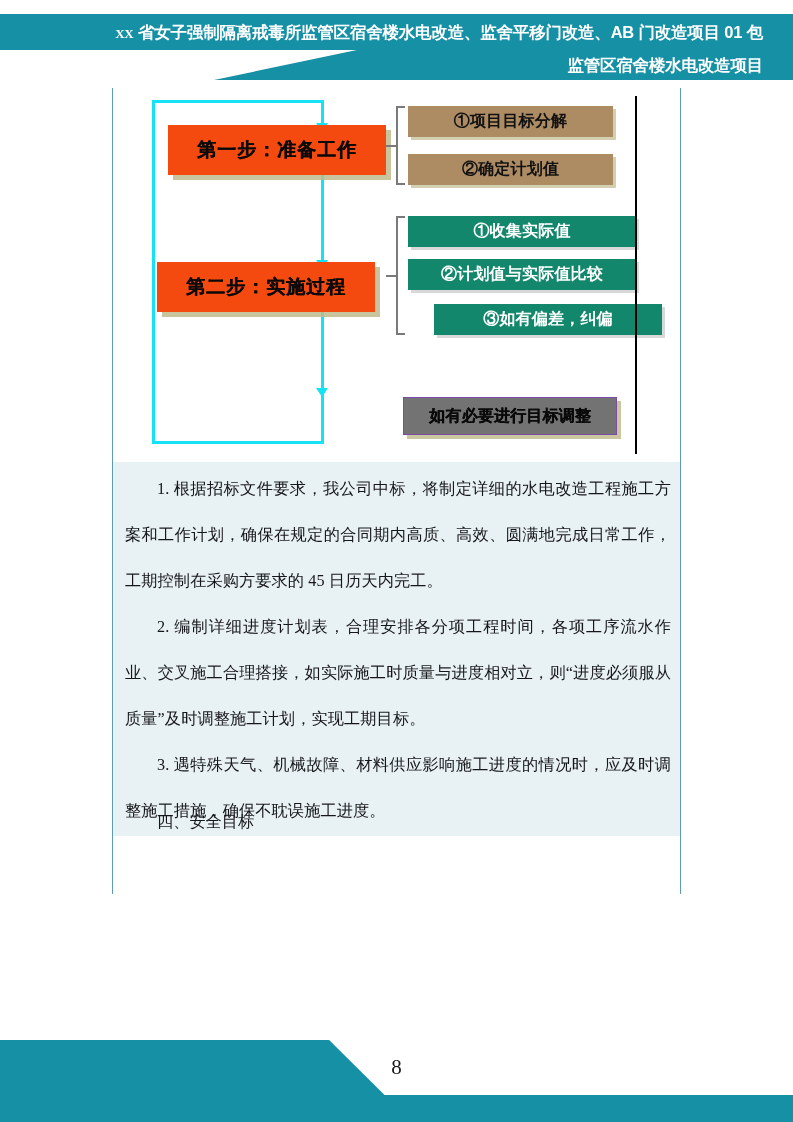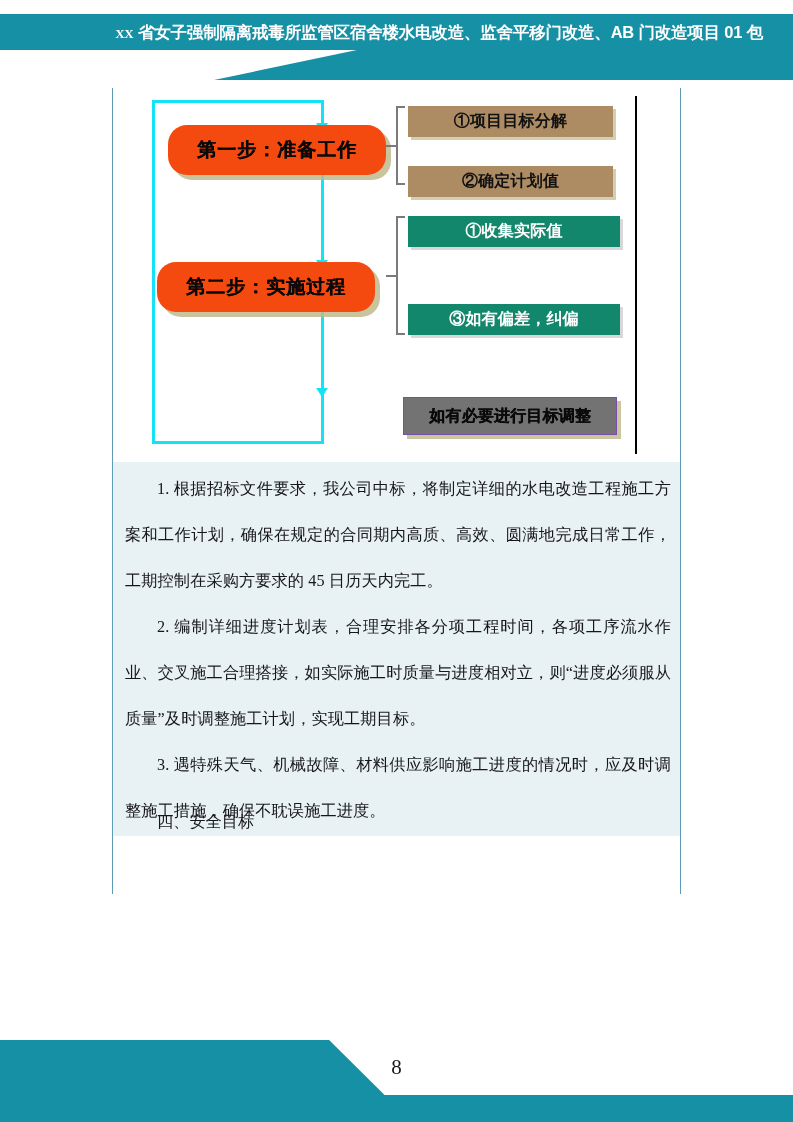--- a/index.html
+++ b/index.html
@@ -141,21 +141,20 @@
     color: #0A0A0A;
     font-family: "Liberation Sans", sans-serif;
     font-weight: bold;
     font-size: 19px;
     display: flex;
     align-items: center;
     justify-content: center;
     letter-spacing: 1px;
     box-shadow: 5px 5px 0 0 rgba(190,186,140,0.85);
     text-shadow: 0.5px 0 0 #000;
-    border-radius: 19px;
   }
   .step-1 { left: 55px;  top: 33px;  width: 218px; height: 50px; }
   .step-2 { left: 44px;  top: 170px; width: 218px; height: 50px; }
   .step-3 { left: 55px;  top: 298px; width: 218px; height: 50px; }
 
   
   .detail-box {
     position: absolute;
     display: flex;
     align-items: center;
@@ -168,33 +167,33 @@
   }
   .d-brown {
     background: #AD8B63;
     color: #111111;
     width: 205px;
     height: 31px;
     left: 295px;
     box-shadow: 3px 3px 0 0 rgba(200,196,158,0.8);
   }
   .d-brown-1 { top: 14px; }
-  .d-brown-2 { top: 74px; }
+  .d-brown-2 { top: 62px; }
 
   .d-green {
     background: #13876C;
     color: #ffffff;
-    width: 212px;
+    width: 228px;
     height: 31px;
     left: 295px;
     box-shadow: 3px 3px 0 0 rgba(200,200,200,0.7);
   }
   .d-green-1 { top: 124px; }
   .d-green-2 { top: 167px; }
-  .d-green-3 { top: 212px; }
+  .d-green-3 { top: 212px; margin-left: 26px; }
 
   .d-blue {
     background: #737373;
     color: #0A0A0A;
     width: 212px;
     height: 36px;
     left: 290px;
     top: 305px;
     border: 1.5px solid #7B4CA8;
     box-shadow: 4px 4px 0 0 rgba(195,192,150,0.9);
@@ -297,20 +296,21 @@
     color: #1a1a1a;
   }
 </style>
 </head>
 <body>
 
 <div class="header">
   <div class="hdr-band-top"></div>
   <div class="hdr-band-bottom"></div>
   <div class="hdr-line1"><span class="xx">XX</span> <span>省女子强制隔离戒毒所监管区宿舍楼水电改造、监舍平移门改造、AB 门改造项目 01 包</span></div>
+  <div class="hdr-line2">监管区宿舍楼水电改造项目</div>
 </div>
 
 <div class="page-frame"></div>
 
 <div class="diagram">
 
   <div class="cyan-loop">
     <div class="cyan-seg cyan-v-left"></div>
     <div class="cyan-seg cyan-h-top"></div>
     <div class="cyan-seg cyan-h-bottom"></div>
@@ -325,20 +325,21 @@
 
   <div class="bracket bracket-1"></div>
   <div class="bracket-stub stub-1"></div>
   <div class="bracket bracket-2"></div>
   <div class="bracket-stub stub-2"></div>
 
   <div class="detail-box d-brown d-brown-1">①项目目标分解</div>
   <div class="detail-box d-brown d-brown-2">②确定计划值</div>
 
   <div class="detail-box d-green d-green-1">①收集实际值</div>
+  <div class="detail-box d-green d-green-2">②计划值与实际值比较</div>
   <div class="detail-box d-green d-green-3">③如有偏差，纠偏</div>
 
   <div class="detail-box d-blue">如有必要进行目标调整</div>
 </div>
 
 <div class="black-rule"></div>
 
 <div class="body-text">
   <p class="para">1. 根据招标文件要求，我公司中标，将制定详细的水电改造工程施工方案和工作计划，确保在规定的合同期内高质、高效、圆满地完成日常工作，工期控制在采购方要求的 45 日历天内完工。</p>
   <p class="para">2. 编制详细进度计划表，合理安排各分项工程时间，各项工序流水作业、交叉施工合理搭接，如实际施工时质量与进度相对立，则“进度必须服从质量”及时调整施工计划，实现工期目标。</p>

